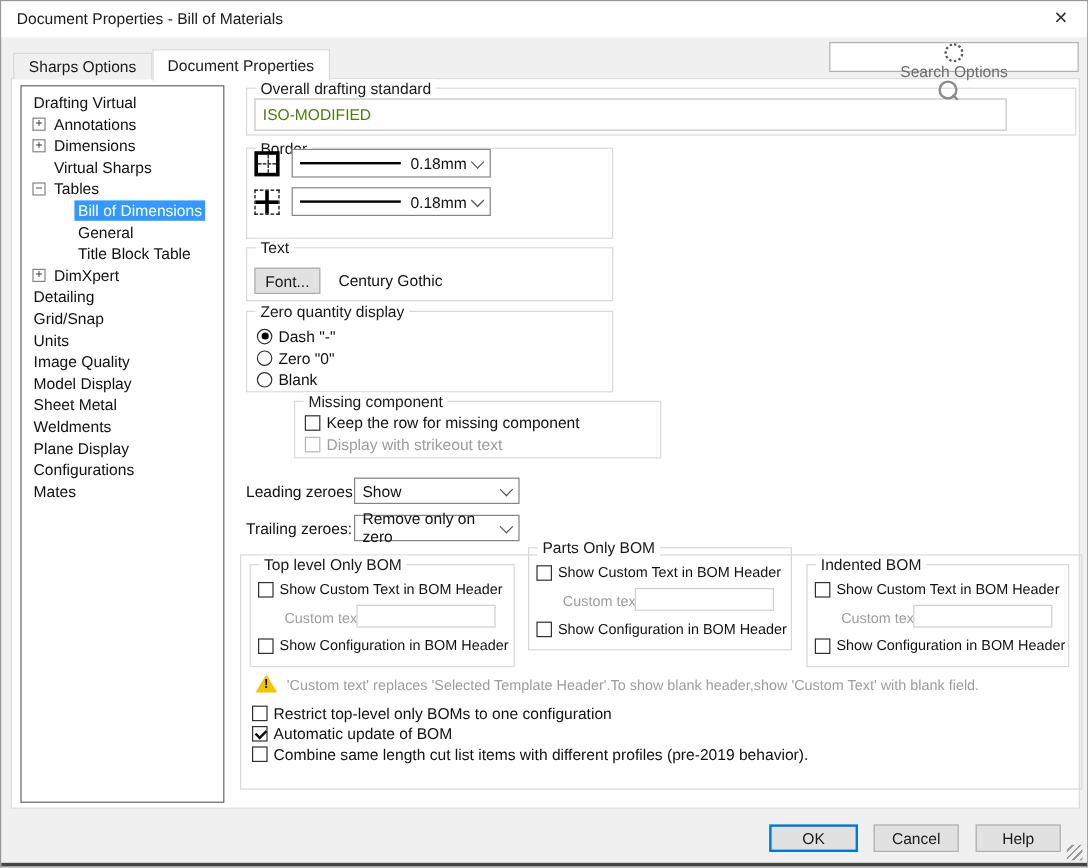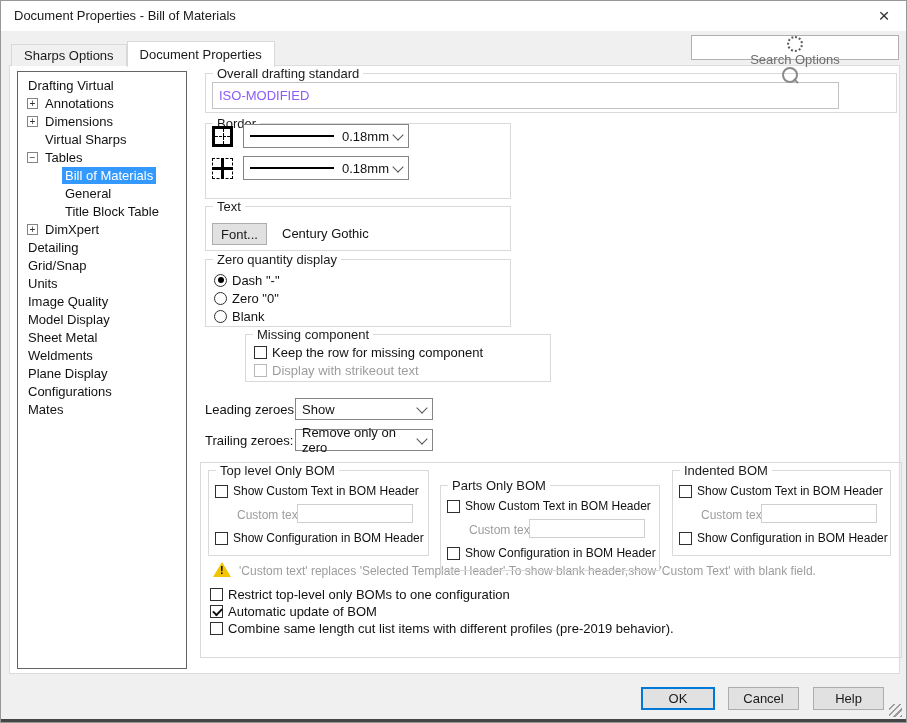--- a/index.html
+++ b/index.html
@@ -22,21 +22,21 @@
   .page{position:absolute;left:8px;top:64px;width:891px;height:609px;background:#fff;border:1px solid #dcdcdc;box-sizing:border-box;z-index:1;}
   
   #tree{position:absolute;left:16px;top:70px;width:170px;height:598px;background:#fff;border:1px solid #646464;box-sizing:border-box;padding-top:4px;z-index:2;overflow:hidden;}
   .tree-row{height:18px;display:flex;align-items:center;font-size:13px;color:#111;white-space:nowrap;}
   .expand-box{display:inline-flex;align-items:center;justify-content:center;width:9px;height:9px;box-sizing:content-box;border:1px solid #848484;background:#fff;font-size:10px;line-height:9px;color:#333;margin-right:4px;flex:none;}
   .tree-label{padding:1px 3px;}
   .tree-label.sel{background:#3399ff;color:#fff;}
   
   .group{position:absolute;border:1px solid #d9d9d9;box-sizing:border-box;background:transparent;z-index:2;}
   .legend{position:absolute;top:-8px;left:7px;background:#fff;padding:0 4px;font-size:13px;color:#1a1a1a;white-space:nowrap;}
-  .valuefield{position:absolute;left:6px;top:8px;width:627px;height:27px;border:1px solid #c3c3c3;box-sizing:border-box;font-size:13px;line-height:25px;padding-left:6px;color:#8b5cf6;background:#fff;}
+  .valuefield{position:absolute;left:6px;top:8px;width:627px;height:27px;border:1px solid #c3c3c3;box-sizing:border-box;font-size:13px;line-height:25px;padding-left:6px;color:#4d7c0f;background:#fff;}
   
   #border-rows{position:absolute;left:6px;top:0;}
   .border-row{display:flex;align-items:center;gap:10px;margin-bottom:8px;height:24px;}
   .bicon{width:21px;height:21px;box-sizing:border-box;position:relative;display:inline-block;flex:none;}
   .bicon.outer{border:3px solid #000;}
   .bicon.outer::before{content:"";position:absolute;left:0;right:0;top:50%;border-top:1px dashed #000;}
   .bicon.outer::after{content:"";position:absolute;top:0;bottom:0;left:50%;border-left:1px dashed #000;}
   .bicon.inner{border:1px dashed #000;}
   .bicon.inner::before{content:"";position:absolute;left:0;right:0;top:50%;margin-top:-1.5px;border-top:3px solid #000;}
   .bicon.inner::after{content:"";position:absolute;top:0;bottom:0;left:50%;margin-left:-1.5px;border-left:3px solid #000;}
@@ -114,21 +114,21 @@
         <span class="tree-label">Dimensions</span>
       </div>
       <div class="tree-row" style="padding-left: 24px;">
         <span class="tree-label">Virtual Sharps</span>
       </div>
       <div class="tree-row" style="padding-left: 9px;">
         <span class="expand-box">−</span>
         <span class="tree-label">Tables</span>
       </div>
       <div class="tree-row" style="padding-left: 44px;">
-        <span class="tree-label sel">Bill of Materials</span>
+        <span class="tree-label sel">Bill of Dimensions</span>
       </div>
       <div class="tree-row" style="padding-left: 44px;">
         <span class="tree-label">General</span>
       </div>
       <div class="tree-row" style="padding-left: 44px;">
         <span class="tree-label">Title Block Table</span>
       </div>
       <div class="tree-row" style="padding-left: 9px;">
         <span class="expand-box">+</span>
         <span class="tree-label">DimXpert</span>
@@ -272,21 +272,21 @@
         <span class="cb"></span>
         <span class="opt-label">Show Custom Text in BOM Header</span>
       </div>
       <span class="custom-label">Custom text:</span>
       <div class="custom-input"></div>
       <div class="opt-row bom-cb2">
         <span class="cb"></span>
         <span class="opt-label">Show Configuration in BOM Header</span>
       </div>
     </div>
-    <div class="group bom-group" style="left: 439px; top: 484px; width: 220px; height: 86px;">
+    <div class="group bom-group" style="left: 439px; top: 455px; width: 220px; height: 86px;">
       <span class="legend">Parts Only BOM</span>
       <div class="opt-row bom-cb1">
         <span class="cb"></span>
         <span class="opt-label">Show Custom Text in BOM Header</span>
       </div>
       <span class="custom-label">Custom text:</span>
       <div class="custom-input"></div>
       <div class="opt-row bom-cb2">
         <span class="cb"></span>
         <span class="opt-label">Show Configuration in BOM Header</span>

